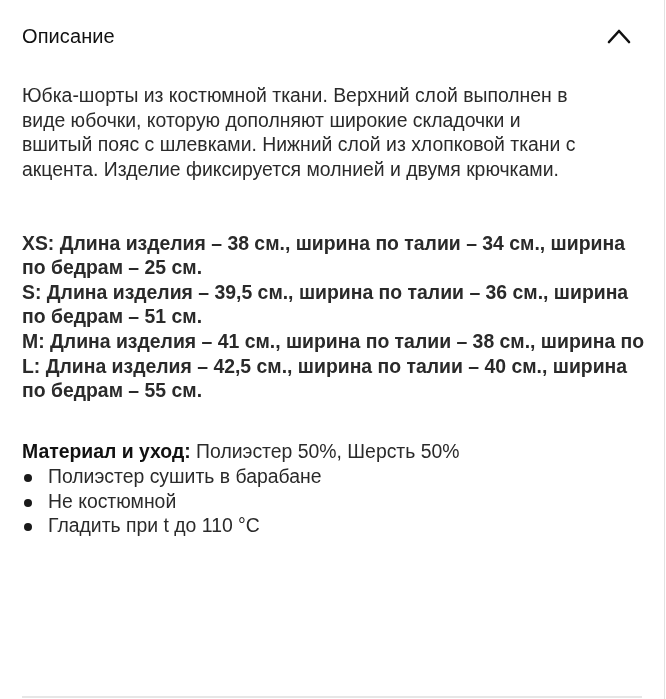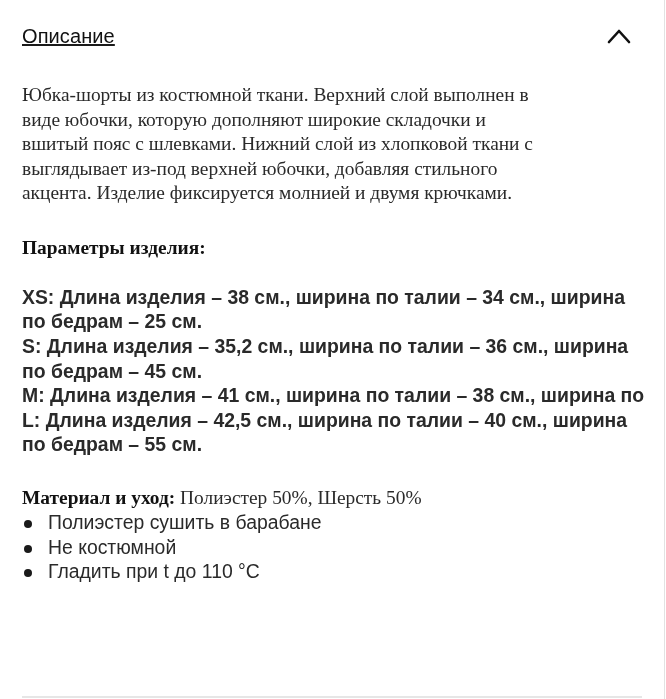--- a/index.html
+++ b/index.html
@@ -4,26 +4,26 @@
 <style>
   html, body { margin: 0; padding: 0; }
   body {
     width: 666px; height: 699px; overflow: hidden; background: #ffffff;
     font-family: "Liberation Sans", "DejaVu Sans", sans-serif;
     color: #1a1a1a; position: relative;
   }
   .right-edge { position: absolute; right: 1px; top: 0; width: 1px; height: 699px; background: #e2e2e2; }
   .header {
     position: absolute; left: 22px; top: 20px; width: 620px; height: 32px;
-    display: flex; align-items: center; justify-content: space-between; text-decoration: underline;
+    display: flex; align-items: center; justify-content: space-between;
   }
   .title { font-size: 20px; font-weight: 500; color: #111; letter-spacing: 0.1px; }
   .chev { width: 30px; height: 30px; display: flex; align-items: center; justify-content: center; cursor: pointer; margin-right: 8px; }
   .content { position: absolute; left: 22px; top: 83px; width: 630px; font-size: 19.4px; line-height: 24.6px; color: #2a2a2a; }
-  .para { margin: 0; font-family: Liberation Serif, serif; }
+  .para { margin: 0; }
   .gap { height: 24.6px; }
   .bold { font-weight: 600; color: #111; }
   .size-row { margin: 0; font-weight: bold; }
   ul.care { list-style: none; margin: 0; padding: 0; }
   ul.care li { position: relative; padding-left: 26px; }
   ul.care li::before { content: ""; position: absolute; left: 2px; top: 10px; width: 8px; height: 8px; border-radius: 50%; background: #1a1a1a; }
   .divider { position: absolute; left: 22px; top: 696px; width: 620px; height: 2px; background: #e6e6e6; }
 </style>
 </head>
 <body>
@@ -37,40 +37,38 @@
         <polyline points="2,14 12,3 22,14" fill="none" stroke="#111" stroke-width="2.6" stroke-linecap="round" stroke-linejoin="round"></polyline>
       </svg>
   </span>
 </div>
 
 <div class="content">
   <div>
     <p class="para">Юбка-шорты из костюмной ткани. Верхний слой выполнен в</p>
     <p class="para">виде юбочки, которую дополняют широкие складочки и</p>
     <p class="para">вшитый пояс с шлевками. Нижний слой из хлопковой ткани с</p>
-    <p class="para">выглядывает из-под верхней юбочки, добавляя стильного</p>
     <p class="para">акцента. Изделие фиксируется молнией и двумя крючками.</p>
   </div>
 
   <div class="gap"></div>
-  <p class="para bold" style="margin-top:5px">Параметры изделия:</p>
   <div class="gap"></div>
 
   <div>
     <p class="size-row">XS: Длина изделия – 38 см., ширина по талии – 34 см., ширина</p>
     <p class="size-row">по бедрам – 25 см.</p>
-    <p class="size-row">S: Длина изделия – 35,2 см., ширина по талии – 36 см., ширина</p>
-    <p class="size-row">по бедрам – 45 см.</p>
+    <p class="size-row">S: Длина изделия – 39,5 см., ширина по талии – 36 см., ширина</p>
+    <p class="size-row">по бедрам – 51 см.</p>
     <p class="size-row">M: Длина изделия – 41 см., ширина по талии – 38 см., ширина по</p>
     <p class="size-row">L: Длина изделия – 42,5 см., ширина по талии – 40 см., ширина</p>
     <p class="size-row">по бедрам – 55 см.</p>
   </div>
 
   <div class="gap"></div>
-  <p class="para" style="margin-top:4px">
+  <p class="para" style="margin-top:12px">
     <span class="bold">Материал и уход:</span><span> Полиэстер 50%, Шерсть 50%</span>
   </p>
   <ul class="care">
     <li>Полиэстер сушить в барабане</li>
     <li>Не костюмной</li>
     <li>Гладить при t до 110 °C</li>
   </ul>
 </div>
 
 <div class="divider"></div>

